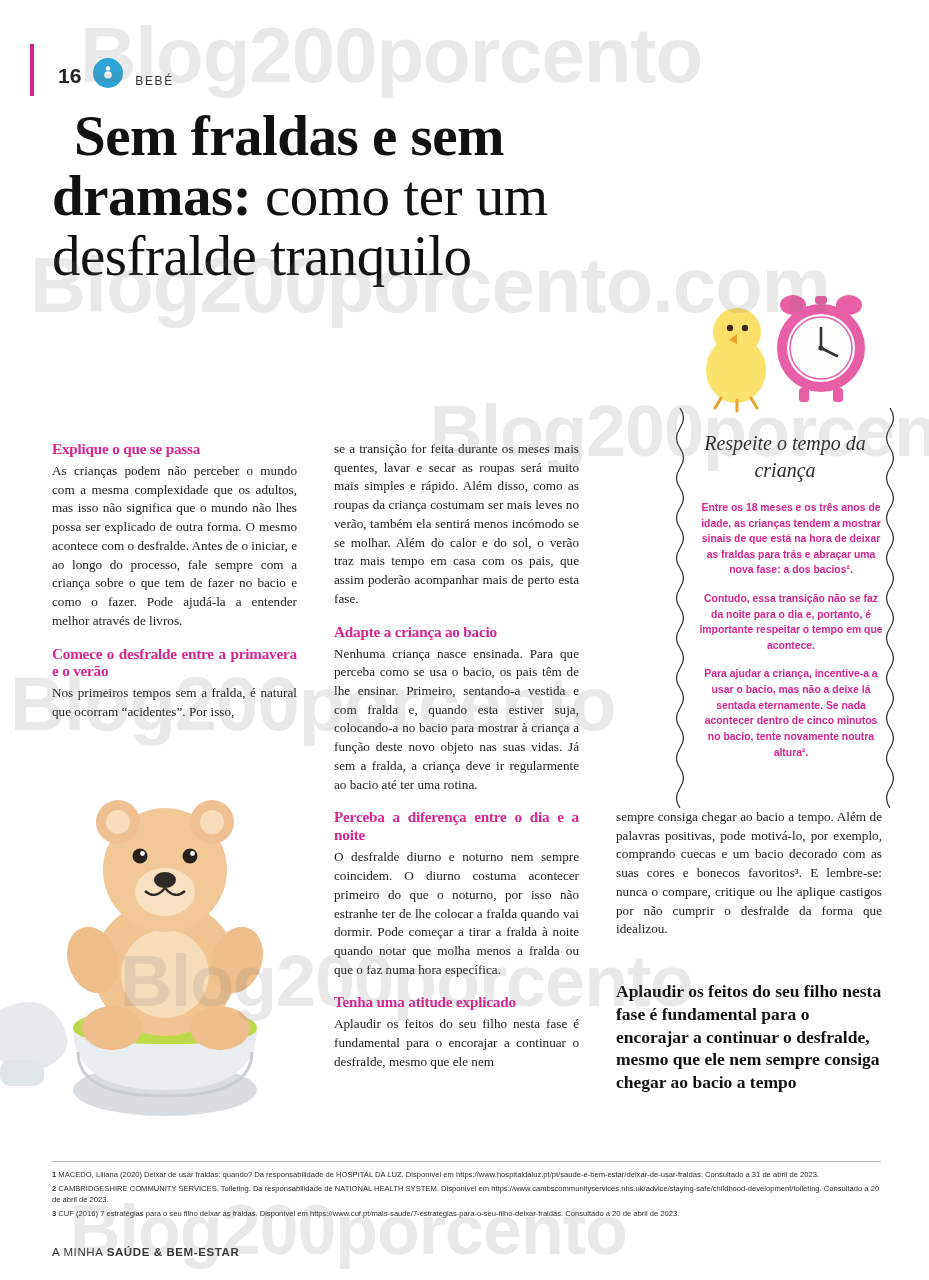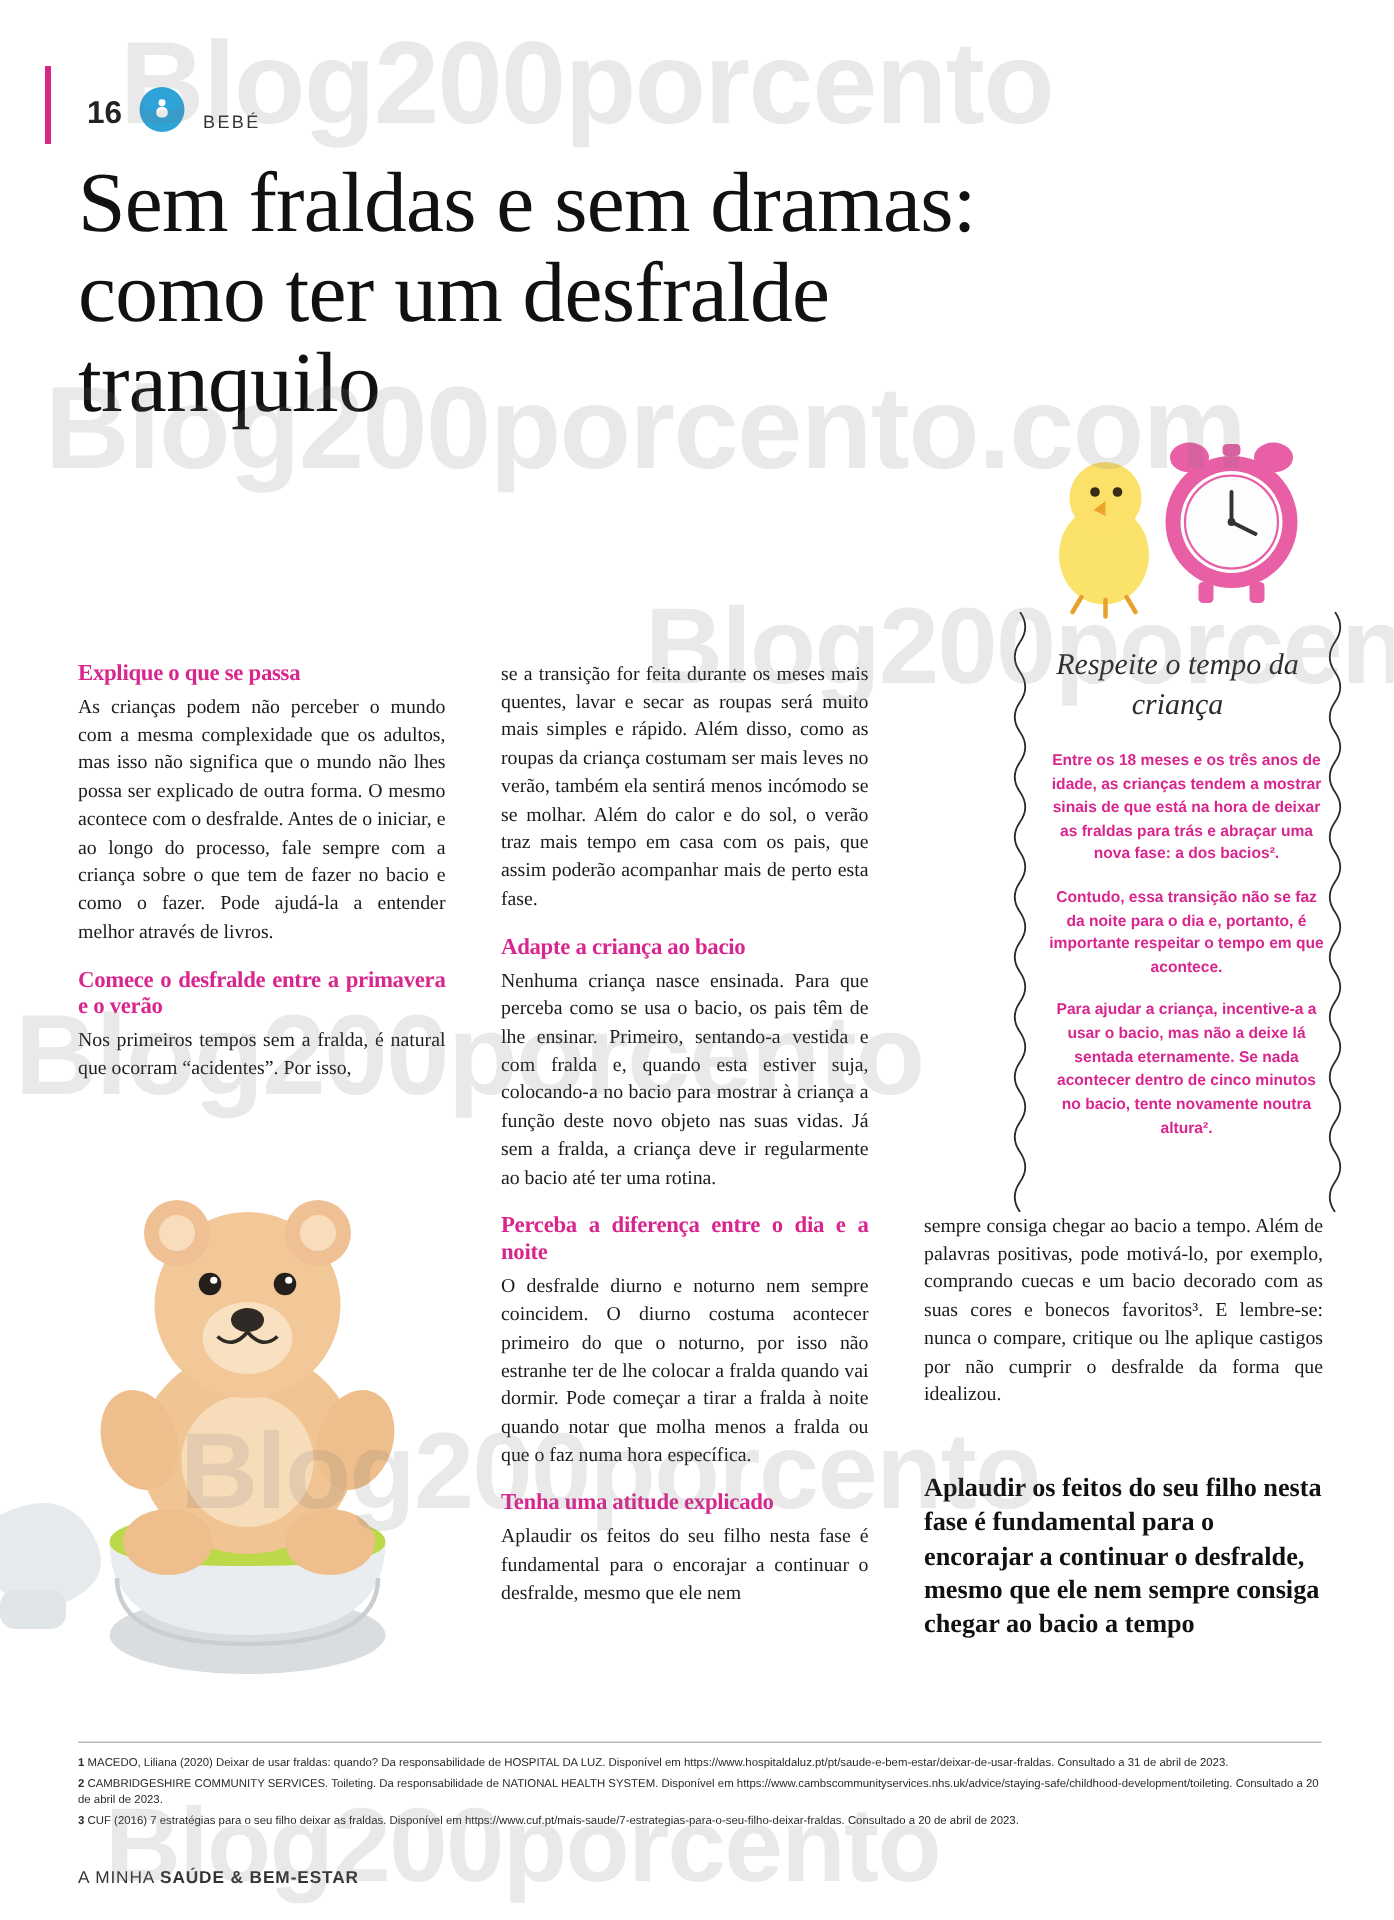--- a/index.html
+++ b/index.html
@@ -83,21 +83,21 @@
   
   .headline {
     margin-top: 18px;
     width: 620px;
     font-family: "Liberation Serif", serif;
     font-size: 57px;
     line-height: 1.05;
     color: #111;
     letter-spacing: -0.5px;
   }
-  .headline .bold { font-weight: normal; }
+  .headline .bold { font-weight: bold; margin-left: 22px; }
   .headline .light { font-weight: normal; }
 
   .standfirst {
     margin-top: 20px;
     width: 560px;
     font-family: "Liberation Sans", sans-serif;
     font-size: 14.5px;
     line-height: 1.65;
     color: #3b3b3b;
   }

